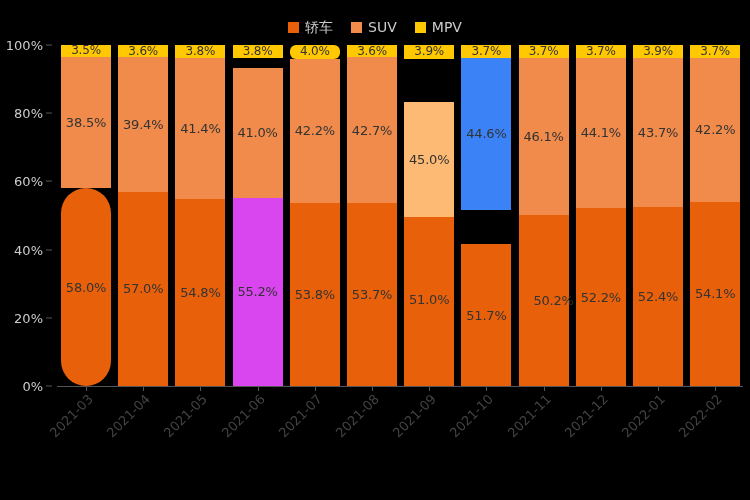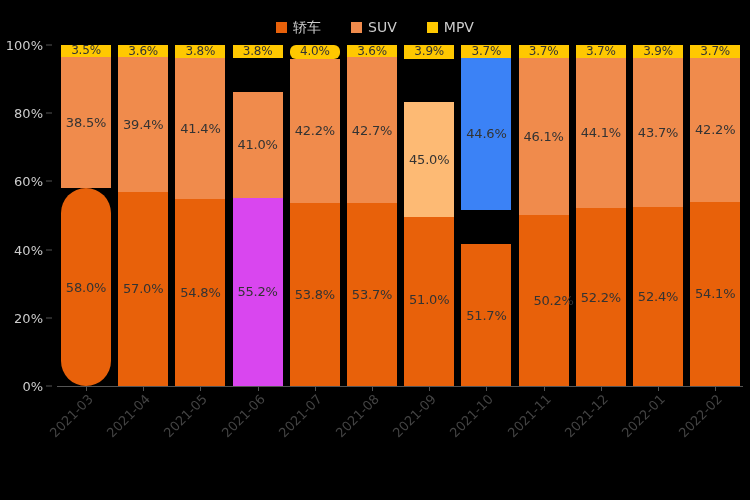--- a/index.html
+++ b/index.html
@@ -19,21 +19,21 @@
   
   #legend {
     position: absolute;
     top: 16px;
     left: 0;
     width: 750px;
     height: 22px;
     display: flex;
     justify-content: center;
     align-items: center;
-    gap: 30px;
+    gap: 18px;
   }
   .legend-entry {
     display: flex;
     align-items: center;
     gap: 6px;
   }
   .legend-swatch {
     width: 11px;
     height: 11px;
     display: block;
@@ -199,21 +199,21 @@
           <span class="seg-label">41.4%</span>
         </div>
         <div class="seg seg-mpv" style="background: rgb(255, 200, 0); height: 12.958px; bottom: 328.042px;">
           <span class="seg-label">3.8%</span>
         </div>
       </div>
       <div class="bar-group" style="left: 175.6px; height: 341px;">
         <div class="seg seg-sedan" style="background: #d946ef; height: 188.232px; bottom: 0px;">
           <span class="seg-label">55.2%</span>
         </div>
-        <div class="seg seg-suv" style="background: rgb(240, 139, 76); height: 106px; bottom: 188.232px;">
+        <div class="seg seg-suv" style="background: rgb(240, 139, 76); height: 130px; bottom: 188.232px;">
           <span class="seg-label">41.0%</span>
         </div>
         <div class="seg seg-mpv" style="background: rgb(255, 200, 0); height: 12.958px; bottom: 328.042px;">
           <span class="seg-label">3.8%</span>
         </div>
       </div>
       <div class="bar-group" style="left: 232.8px; height: 341px;">
         <div class="seg seg-sedan" style="background: rgb(232, 97, 10); height: 183.458px; bottom: 0px;">
           <span class="seg-label">53.8%</span>
         </div>

